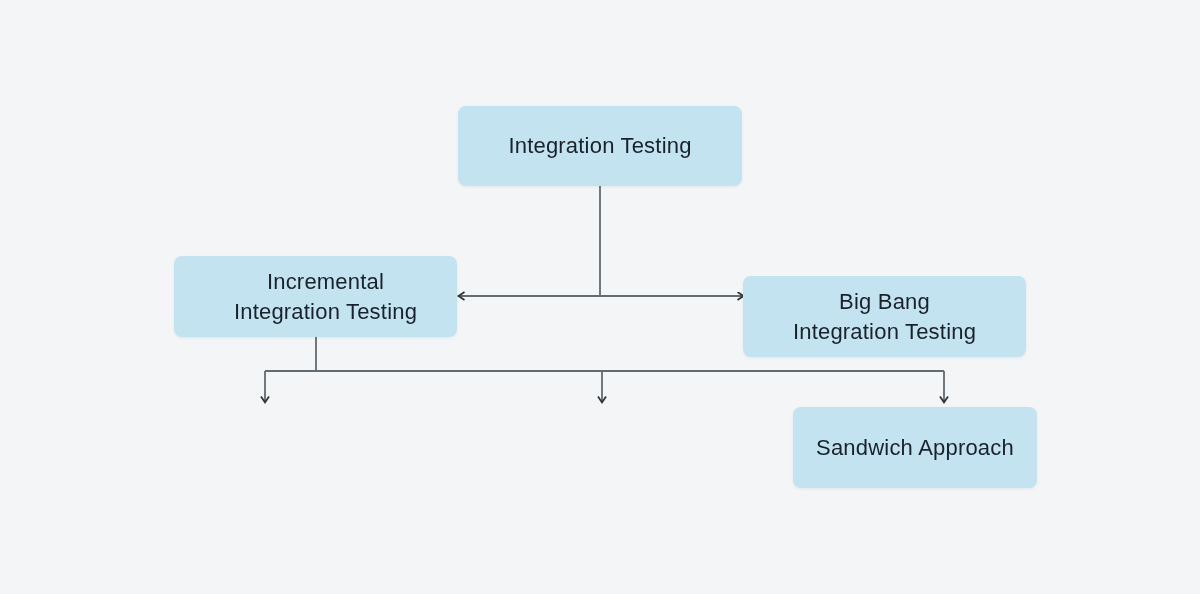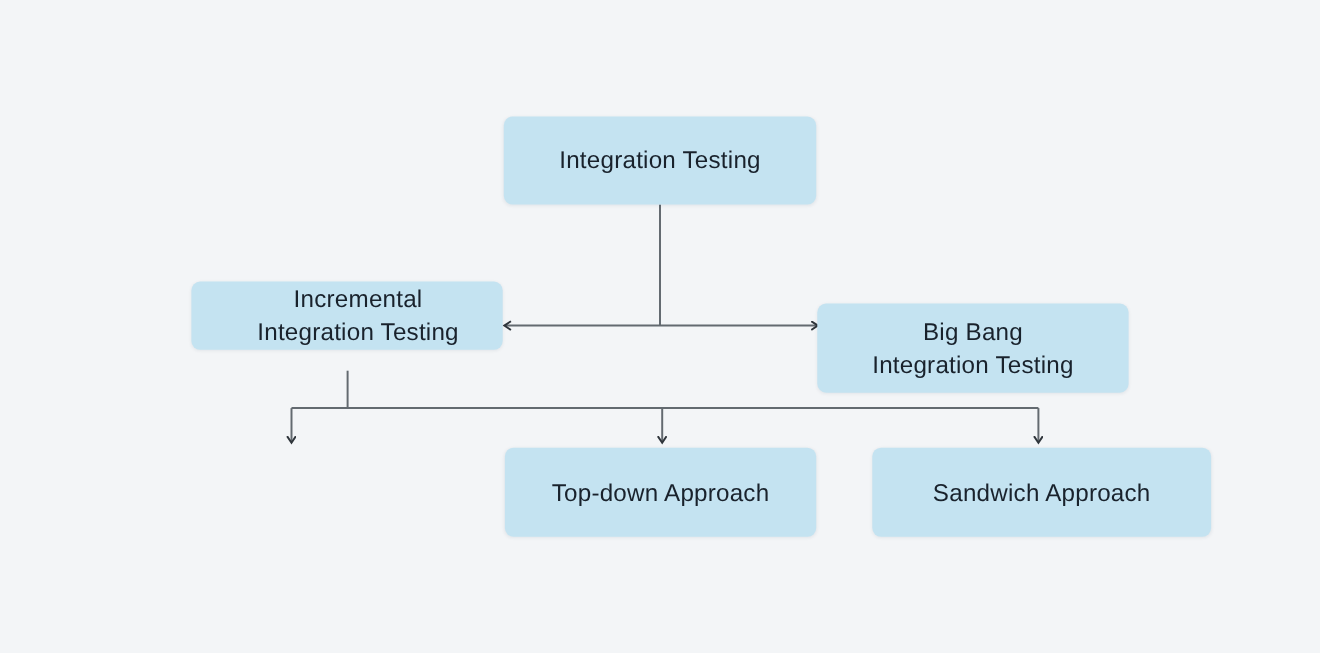--- a/index.html
+++ b/index.html
@@ -35,25 +35,25 @@
     display:flex;
     flex-direction:column;
     align-items:center;
     justify-content:center;
     text-align:center;
     box-shadow:0 1px 3px rgba(16,42,67,.07);
     letter-spacing:.2px;
   }
   .node span{display:block;}
   #node-root     {left:458px;top:106px;width:284px;height:80px;}
-  #node-incr     {left:174px;top:256px;width:283px;height:62px;padding-left:20px;}
+  #node-incr     {left:174px;top:256px;width:283px;height:81px;padding-left:20px;}
   #node-bigbang  {left:743px;top:256px;width:283px;height:81px;margin-top:20px;}
   #node-bottomup {left:123px;top:407px;width:283px;height:81px;}
   #node-topdown  {left:459px;top:407px;width:283px;height:81px;}
-  #node-sandwich {left:793px;top:407px;width:308px;height:81px;}
+  #node-sandwich {left:793px;top:407px;width:244px;height:81px;}
   .edge{
     stroke:var(--connector);
     stroke-width:1.8;
     fill:none;
   }
 </style>
 </head>
 <body>
 
 <div class="canvas">
@@ -89,21 +89,18 @@
     <span>Incremental</span>
     <span>Integration Testing</span>
   </div>
 
   <div class="node" id="node-bigbang">
     <span>Big Bang</span>
     <span>Integration Testing</span>
   </div>
 
 
-  <div class="node" id="node-topdown">
-    <span>Top-down Approach</span>
-  </div>
 
   <div class="node" id="node-sandwich">
     <span>Sandwich Approach</span>
   </div>
 
 </div>
 
 </body></html>

